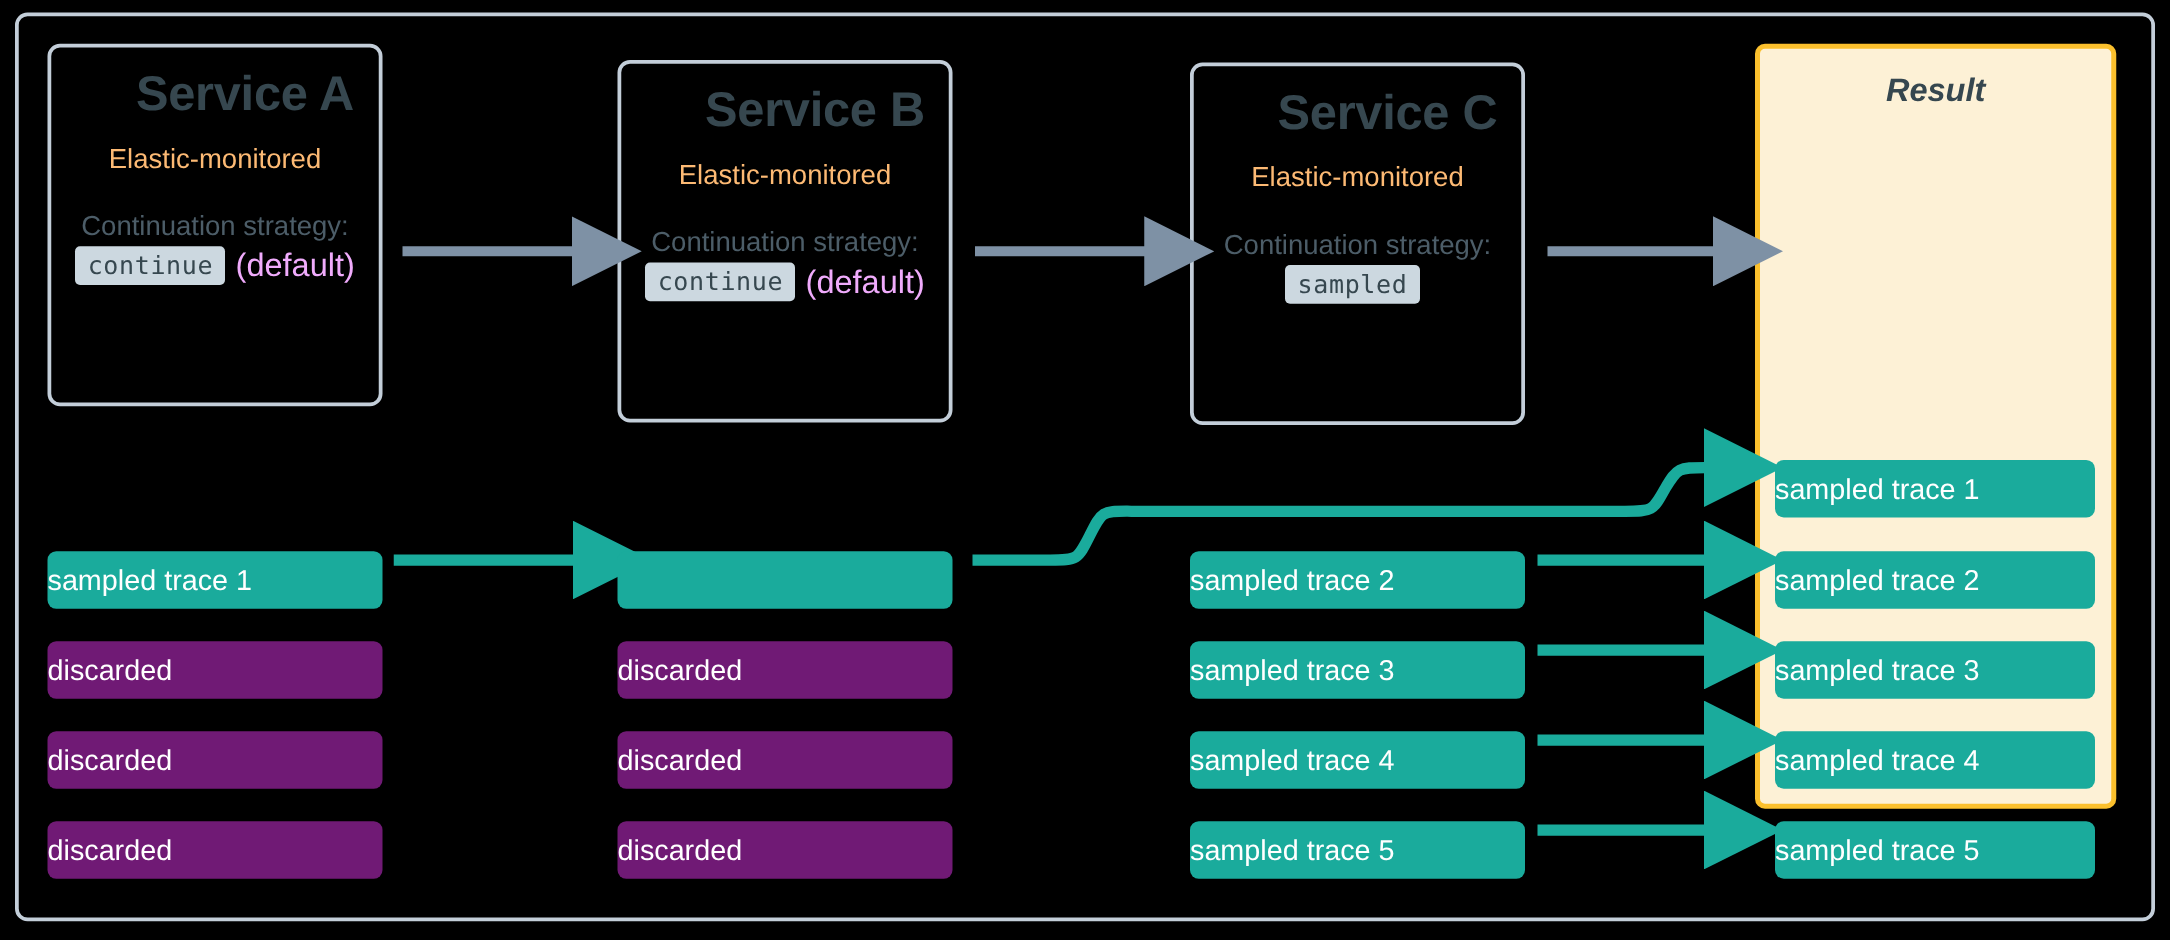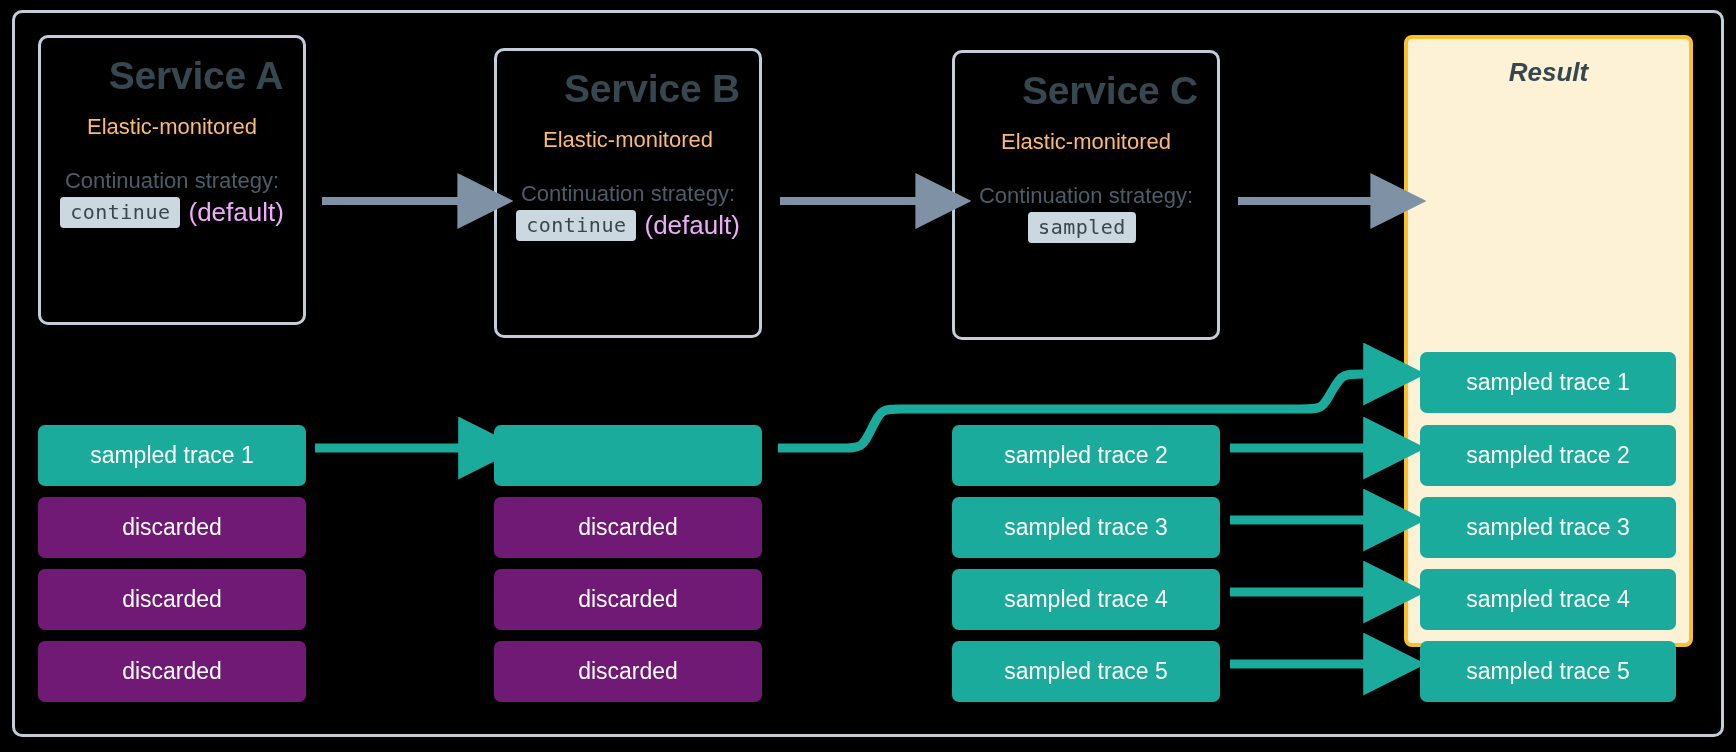--- a/index.html
+++ b/index.html
@@ -99,28 +99,29 @@
     text-align: center;
     font-size: 26px;
     font-weight: bold;
     color: #36474f;
     font-style: italic;
   }
 
   
   .pill {
     position: absolute;
-    height: 61px;
+    height: 46px;
     border-radius: 7px;
     display: flex;
     align-items: center;
-    justify-content: center;
+    justify-content: flex-start;
     color: #ffffff;
     font-size: 23px;
     white-space: nowrap;
+    margin-top: 16px;
   }
   .pill.sampled { background: #1aab9c; }
   .pill.discarded { background: #701a75; }
 
   
   #arrows {
     position: absolute;
     left: 0; top: 0;
     width: 1736px; height: 752px;
     pointer-events: none;

